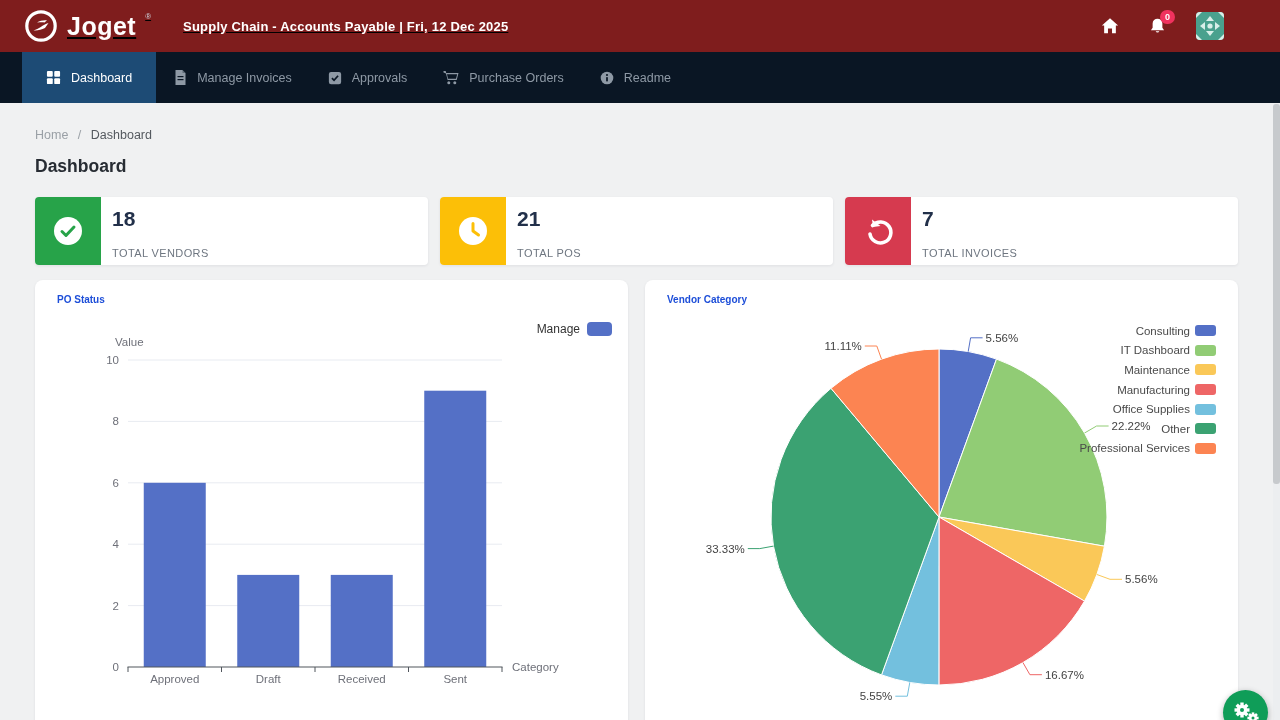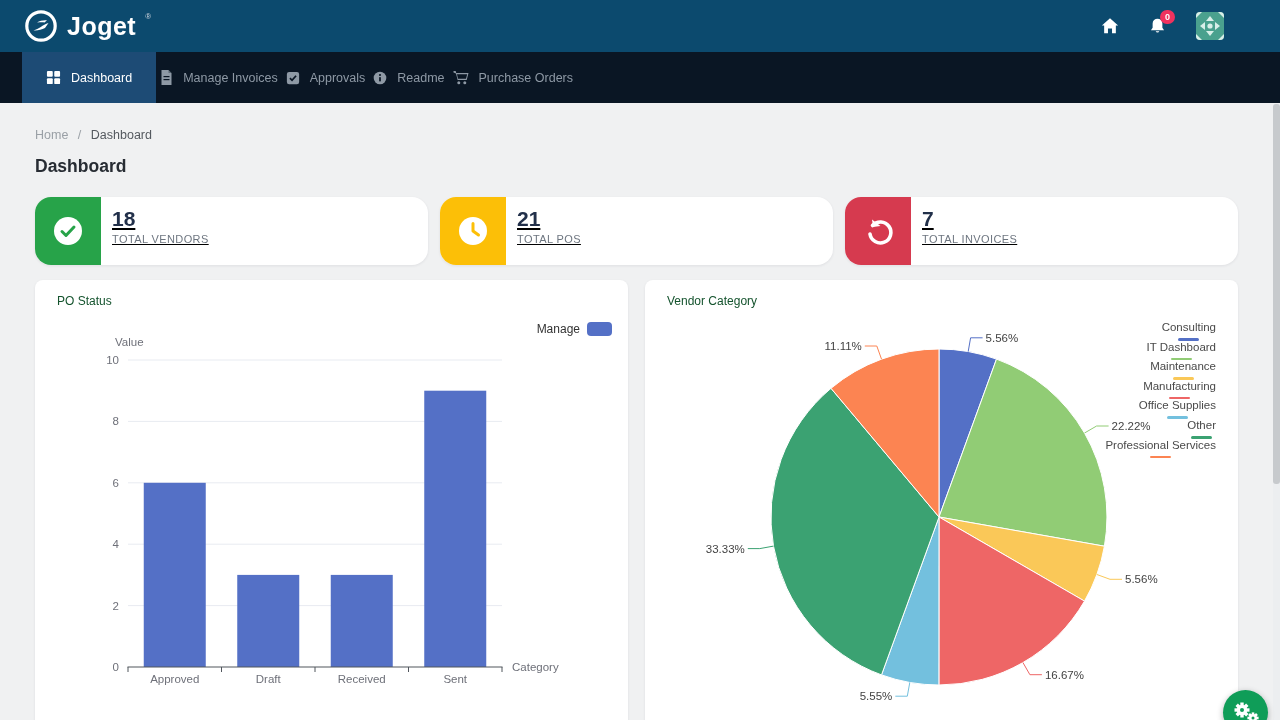--- a/index.html
+++ b/index.html
@@ -1,59 +1,59 @@
 <!DOCTYPE html>
 <html><head>
 <meta charset="utf-8">
 <style>
   * { margin:0; padding:0; box-sizing:border-box; }
   html,body { width:1280px; height:720px; overflow:hidden; font-family:"Liberation Sans", sans-serif; background:#f0f1f2; }
 
   
-  .topbar { position:absolute; left:0; top:0; width:1280px; height:52px; background:#0c4a6e; display:flex; align-items:center; }
+  .topbar { position:absolute; left:0; top:0; width:1280px; height:52px; background:#7f1d1d; display:flex; align-items:center;text-decoration:underline; }
   .logo { display:flex; align-items:flex-start; gap:9px; margin-left:24px; cursor:pointer; }
   .logo-text { color:#fff; font-size:25px; font-weight:bold; letter-spacing:0.5px; line-height:34px; }
   .logo-mark { color:#cfd6df; font-size:8px; margin-top:3px; }
   .app-title { color:#fff; font-size:13px; font-weight:bold; margin-left:32px; letter-spacing:0.2px; }
   .topbar-right { margin-left:auto; display:flex; align-items:center; gap:30px; padding-right:56px; }
   .icon-btn { position:relative; cursor:pointer; display:flex; align-items:center; }
   .badge { position:absolute; top:-7px; right:-9px; background:#f0325e; color:#fff; font-size:9px; font-weight:bold; min-width:15px; height:14px; border-radius:8px; display:flex; align-items:center; justify-content:center; padding:0 3px; }
   .avatar { width:28px; height:28px; border-radius:4px; overflow:hidden; cursor:pointer; }
 
   
   .navbar { position:absolute; left:0; top:52px; width:1280px; height:51px; background:#0a1624; display:flex; align-items:stretch; padding-left:22px; }
-  .nav-item { display:flex; align-items:center; gap:10px; padding:0 4px; color:#8e99a5; font-size:12.5px; cursor:pointer; }
+  .nav-item { display:flex; align-items:center; gap:10px; padding:0 18px; color:#8e99a5; font-size:12.5px; cursor:pointer; }
   .nav-item svg { flex:0 0 auto; }
   .nav-item.active { background:#1d4b75; color:#fff; padding:0 24px; }
 
   
   .content { position:absolute; left:0; top:103px; width:1176px; height:617px; }
   .breadcrumb { position:absolute; left:35px; top:25px; font-size:12.5px; color:#9aa0a6; }
   .breadcrumb .sep { margin:0 6px; }
   .breadcrumb .current { color:#54595f; }
   .breadcrumb .home { cursor:pointer; }
   .page-title { position:absolute; left:35px; top:53px; font-size:17.5px; font-weight:bold; color:#272c33; }
 
   
-  .stat-card { position:absolute; top:94px; width:393px; height:68px; background:#fff; border-radius:16px; box-shadow:0 1px 3px rgba(20,30,50,0.08); display:flex; overflow:hidden;text-decoration:underline; }
+  .stat-card { position:absolute; top:94px; width:393px; height:68px; background:#fff; border-radius:4px; box-shadow:0 1px 3px rgba(20,30,50,0.08); display:flex; overflow:hidden; }
   .stat-icon { width:66px; height:68px; flex:0 0 auto; display:flex; align-items:center; justify-content:center; }
   .stat-body { padding:10px 0 0 11px; }
   .stat-value { font-size:21px; font-weight:bold; color:#22304a; line-height:24px; }
-  .stat-label { font-size:11px; color:#6e7680; letter-spacing:0.4px; margin-top:2px; }
+  .stat-label { font-size:11px; color:#6e7680; letter-spacing:0.4px; margin-top:16px; }
 
   
   .chart-card { position:absolute; top:177px; width:593px; height:460px; background:#fff; border-radius:8px; box-shadow:0 1px 3px rgba(20,30,50,0.08); }
-  .chart-title { position:absolute; left:22px; top:14px; font-size:12px; font-weight:normal; color:#14532d; }
+  .chart-title { position:absolute; left:22px; top:14px; font-size:10px; font-weight:bold; color:#1d4ed8; }
   .chart-card svg.plot { position:absolute; left:0; top:0; }
   .tick { fill:#6E7079; font-size:11.5px; font-family:"Liberation Sans", sans-serif; }
   .plabel { fill:#434343; font-size:11.5px; font-family:"Liberation Sans", sans-serif; }
   .bar-legend { position:absolute; top:42px; right:16px; display:flex; align-items:center; gap:7px; font-size:12px; color:#333; }
   .bar-legend .sw { width:25px; height:14px; border-radius:4px; display:inline-block; }
   .pie-legend { position:absolute; top:41px; right:22px; display:flex; flex-direction:column; align-items:flex-end; }
-  .lg-row { height:19.6px; display:flex; align-items:center; justify-content:flex-end; gap:5px; font-size:11.5px; color:#4a4a4a; cursor:pointer;flex-direction:column; }
+  .lg-row { height:19.6px; display:flex; align-items:center; justify-content:flex-end; gap:5px; font-size:11.5px; color:#4a4a4a; cursor:pointer; }
   .lg-swatch { width:21px; height:11px; border-radius:3px; display:inline-block; }
 
   
   .scrollbar-track { position:absolute; right:0; top:104px; width:7px; height:616px; background:#eceef0; }
   .scrollbar-thumb { position:absolute; right:0; top:0; width:7px; height:380px; background:#c7cacd; border-radius:3px; }
   .fab { position:absolute; left:1223px; top:690px; width:45px; height:45px; border-radius:50%; display:flex; align-items:center; justify-content:center; cursor:pointer; box-shadow:0 2px 6px rgba(0,0,0,0.3); }
 </style>
 </head>
 <body>
 
@@ -62,20 +62,21 @@
     <span style="display:flex;">
       <svg width="34" height="34" viewBox="0 0 34 34">
         <circle cx="17" cy="17" r="14.2" fill="none" stroke="#fff" stroke-width="3.2"></circle>
         <path d="M9.5 21.5c5.5-1.5 9-5.5 15-7.5l-3.5 5c-3.5 1.5-7.5 3-11.5 2.5z" fill="#fff"></path>
         <path d="M13 13.5c3-1.8 6.5-2.6 10-2.2l-2.5 2.2c-2.5-.4-5 0-7.5 0z" fill="#fff"></path>
       </svg>
     </span>
     <span class="logo-text">Joget</span>
     <span class="logo-mark">®</span>
   </div>
+  <div class="app-title">Supply Chain - Accounts Payable | Fri, 12 Dec 2025</div>
   <div class="topbar-right">
     <div class="icon-btn">
       <span style="display:flex;">
         <svg width="18" height="18" viewBox="0 0 16 16">
             <path d="M8 1.2L15.2 7.6h-2v6.9h-3.4v-4.2H6.2v4.2H2.8V7.6h-2z" fill="#fff"></path>
           </svg>
       </span>
     </div>
     <div class="icon-btn">
       <span style="display:flex;">
@@ -132,37 +133,37 @@
     <span style="display:flex;">
       <svg width="14" height="14" viewBox="0 0 16 16">
           <rect x="1" y="1" width="14" height="14" rx="2.5" fill="currentColor"></rect>
           <path d="M4.5 8.2l2.4 2.4 4.6-5.2" fill="none" stroke="#0a1624" stroke-width="2"></path>
         </svg>
     </span>
     <span>Approvals</span>
   </div>
   <div class="nav-item">
     <span style="display:flex;">
+      <svg width="16" height="15" viewBox="0 0 16 15" fill="currentColor">
+          <path d="M0.5 1h2.2l.5 2h12.3l-1.8 7H4.6L3 3.5.5 2.4z M5 8.8h8l1.2-4.6H4z"></path>
+          <circle cx="5.8" cy="12.8" r="1.5"></circle>
+          <circle cx="11.8" cy="12.8" r="1.5"></circle>
+        </svg>
+    </span>
+    <span>Purchase Orders</span>
+  </div>
+  <div class="nav-item">
+    <span style="display:flex;">
       <svg width="14" height="14" viewBox="0 0 16 16">
           <circle cx="8" cy="8" r="7.2" fill="currentColor"></circle>
           <circle cx="8" cy="4.6" r="1.2" fill="#0a1624"></circle>
           <rect x="7" y="6.8" width="2" height="5.2" rx="0.8" fill="#0a1624"></rect>
         </svg>
     </span>
     <span>Readme</span>
-  </div>
-  <div class="nav-item">
-    <span style="display:flex;">
-      <svg width="16" height="15" viewBox="0 0 16 15" fill="currentColor">
-          <path d="M0.5 1h2.2l.5 2h12.3l-1.8 7H4.6L3 3.5.5 2.4z M5 8.8h8l1.2-4.6H4z"></path>
-          <circle cx="5.8" cy="12.8" r="1.5"></circle>
-          <circle cx="11.8" cy="12.8" r="1.5"></circle>
-        </svg>
-    </span>
-    <span>Purchase Orders</span>
   </div>
 </nav>
 
 <main class="content">
 
   <div class="breadcrumb">
     <span class="home">Home</span>
     <span class="sep">/</span>
     <span class="current">Dashboard</span>
   </div>

